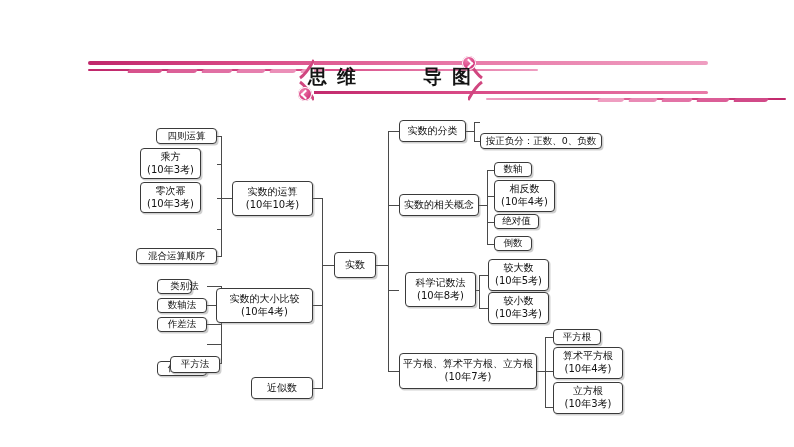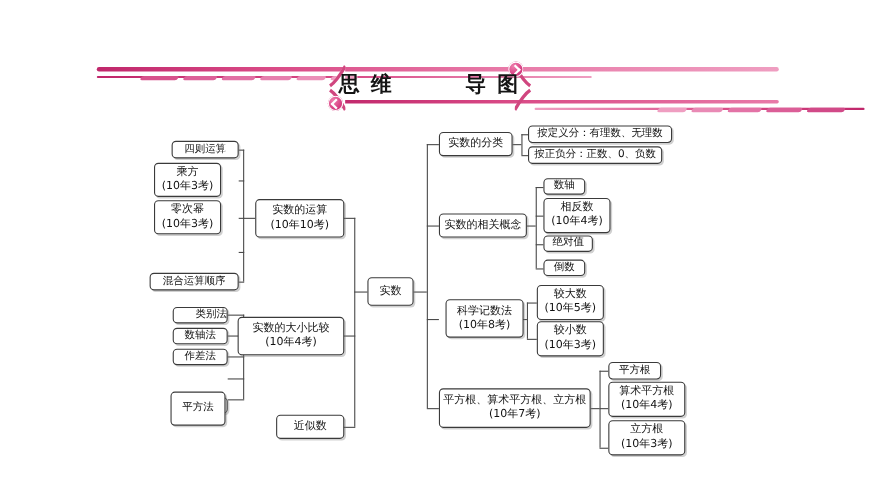--- a/index.html
+++ b/index.html
@@ -175,33 +175,33 @@
     <span class="l2">(10年3考)</span>
   </div>
   <div class="node" style="left:140px;top:182px;width:61px;height:31px;">
     <span>零次幂</span>
     <span class="l2">(10年3考)</span>
   </div>
   <div class="node small" style="left:136px;top:248px;width:81px;height:16px;">
     <span>混合运算顺序</span>
   </div>
 
-  <div class="node small" style="left:157px;top:279px;width:50px;height:15px;padding-left:23px;">
+  <div class="node small" style="left:157px;top:279px;width:35px;height:15px;padding-left:23px;">
     <span>类别法</span>
   </div>
   <div class="node small" style="left:157px;top:298px;width:50px;height:15px;">
     <span>数轴法</span>
   </div>
   <div class="node small" style="left:157px;top:317px;width:50px;height:15px;">
     <span>作差法</span>
   </div>
   <div class="node small" style="left:157px;top:337px;width:50px;height:15px;margin-top:24px;">
     <span>倒数法</span>
   </div>
-  <div class="node small" style="left:155px;top:356px;width:50px;height:31px;">
+  <div class="node small" style="left:170px;top:356px;width:50px;height:17px;">
     <span>平方法</span>
   </div>
 
   <div class="node" style="left:232px;top:181px;width:81px;height:35px;">
     <span>实数的运算</span>
     <span class="l2">(10年10考)</span>
   </div>
   <div class="node" style="left:216px;top:288px;width:97px;height:35px;">
     <span>实数的大小比较</span>
     <span class="l2">(10年4考)</span>
@@ -222,23 +222,20 @@
   </div>
   <div class="node" style="left:405px;top:272px;width:71px;height:35px;">
     <span>科学记数法</span>
     <span class="l2">(10年8考)</span>
   </div>
   <div class="node" style="left:399px;top:353px;width:138px;height:36px;">
     <span>平方根、算术平方根、立方根</span>
     <span class="l2">(10年7考)</span>
   </div>
 
-  <div class="node small" style="left:480px;top:114px;width:131px;height:16px;">
-    <span>按定义分：有理数、无理数</span>
-  </div>
   <div class="node small" style="left:480px;top:133px;width:122px;height:16px;">
     <span>按正负分：正数、0、负数</span>
   </div>
 
   <div class="node small" style="left:494px;top:162px;width:38px;height:15px;">
     <span>数轴</span>
   </div>
   <div class="node" style="left:494px;top:180px;width:61px;height:32px;">
     <span>相反数</span>
     <span class="l2">(10年4考)</span>

